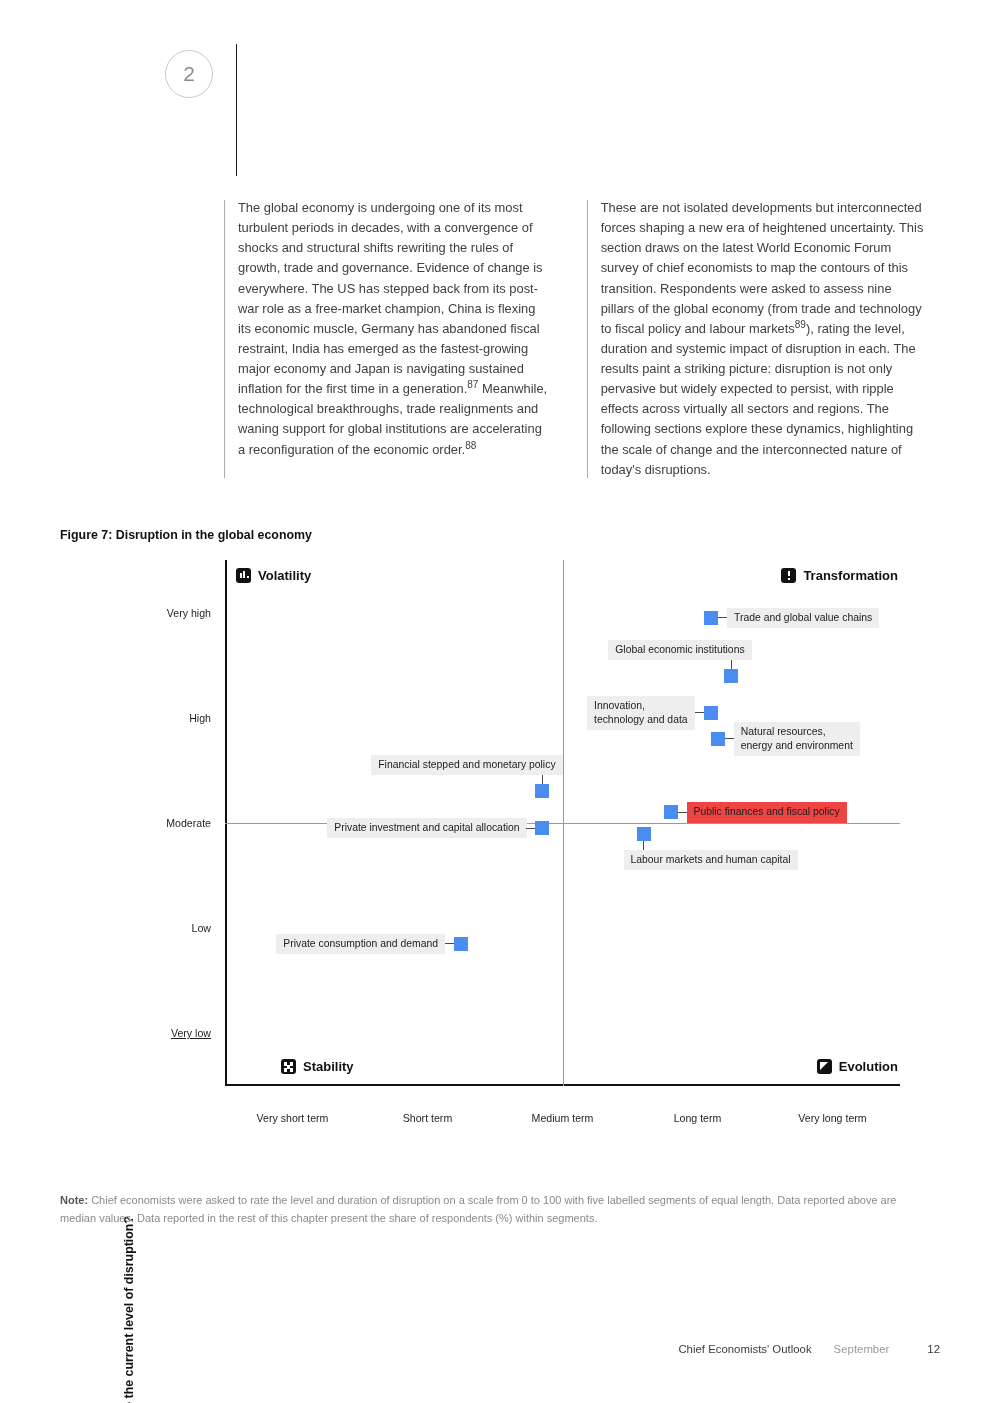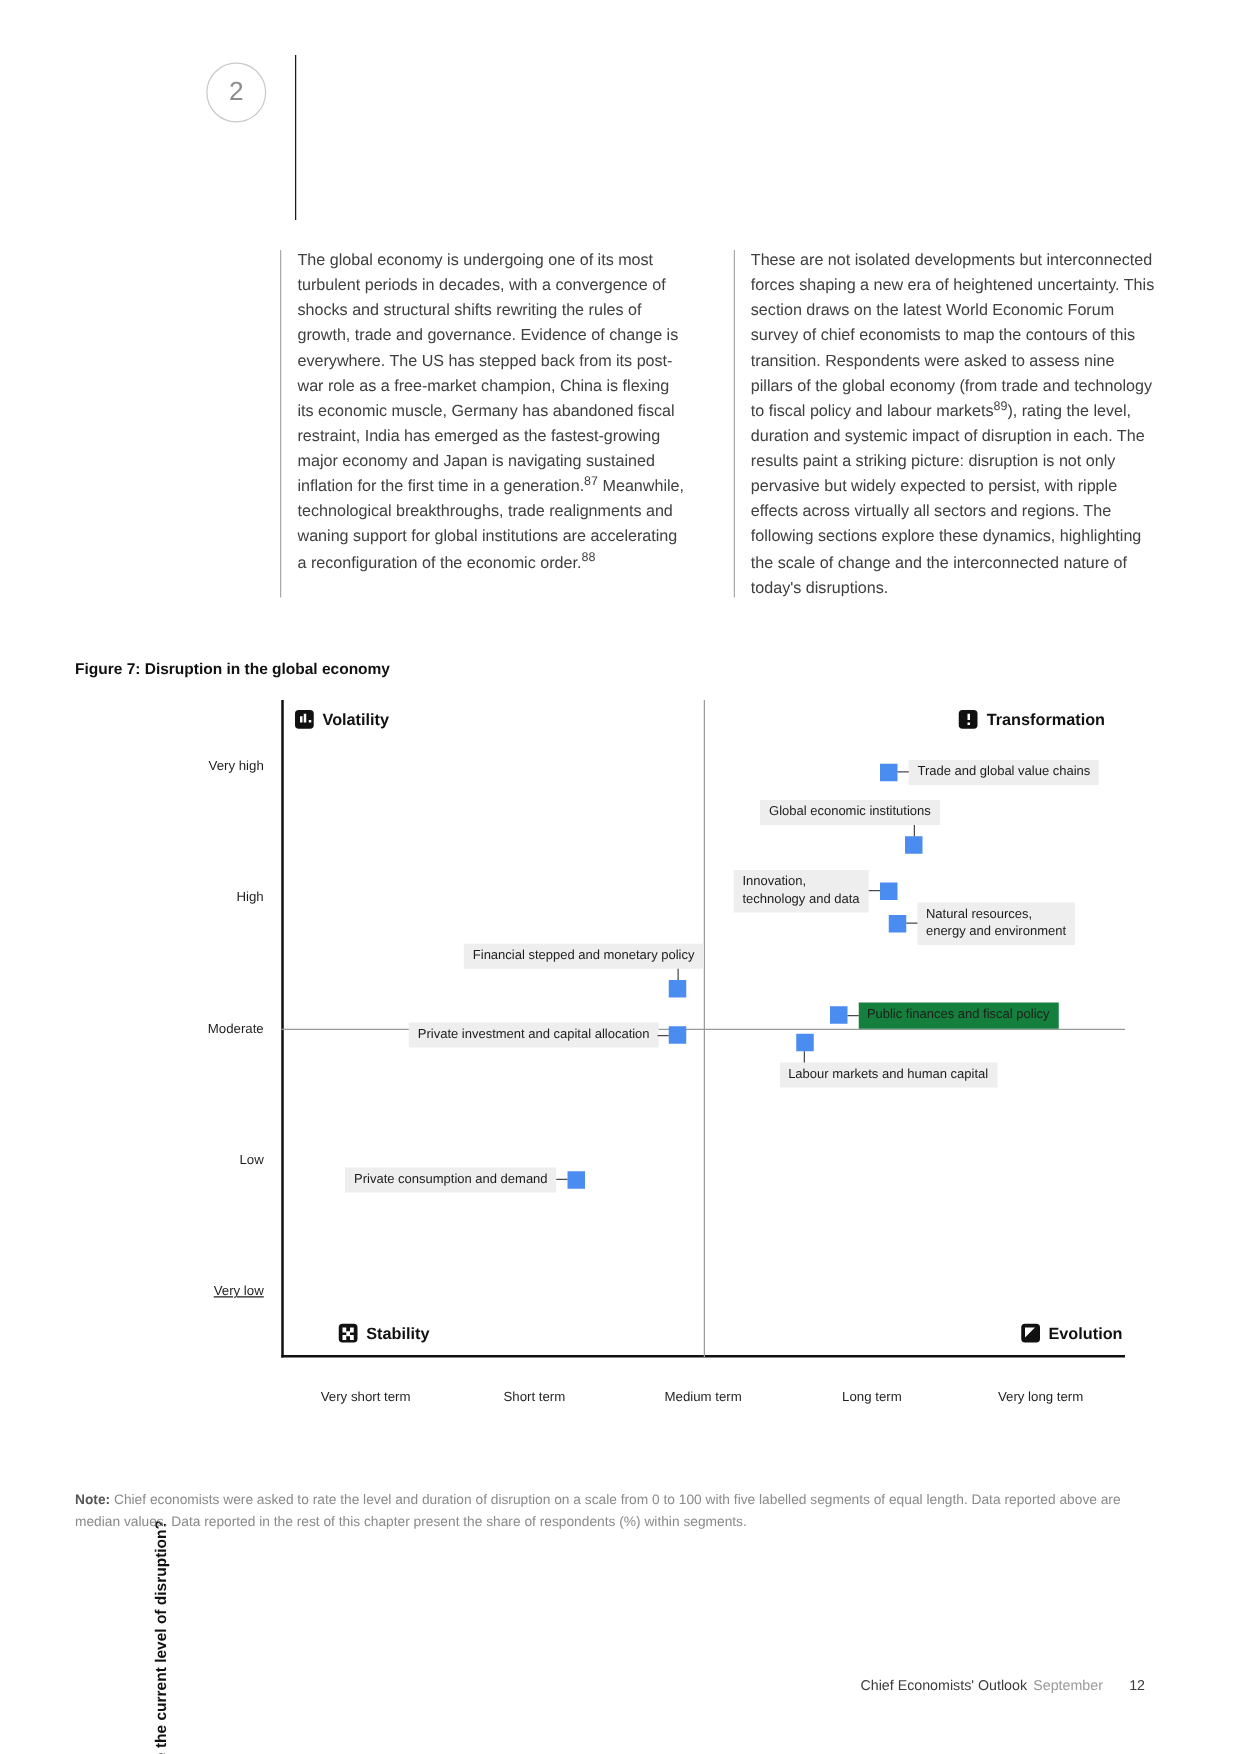--- a/index.html
+++ b/index.html
@@ -149,22 +149,22 @@
     position: absolute;
     display: flex;
     align-items: center;
     gap: 7px;
     font-size: 13px;
     font-weight: bold;
     color: #111111;
     white-space: nowrap;
   }
   .quad-tl { left: 11px; top: 8px; }
-  .quad-tr { right: 16px; top: 8px; }
-  .quad-bl { left: 18px; bottom: 12px; padding-left: 28px; }
+  .quad-tr { right: 2px; top: 8px; }
+  .quad-bl { left: 28px; bottom: 12px; padding-left: 28px; }
   .quad-br { right: 2px; bottom: 12px; text-align: center; }
   .quad-icon {
     width: 15px;
     height: 15px;
     border-radius: 3px;
     background: #111111;
     position: relative;
     flex: 0 0 auto;
   }
   .quad-icon i {
@@ -261,27 +261,27 @@
     font-size: 11px;
     line-height: 1.62;
     color: #8a8a8a;
   }
   .notes b { color: #555555; }
   .notes .src { margin-top: 10px; }
 
   
   .footer {
     position: absolute;
-    right: 76px;
+    right: 52px;
     top: 1343px;
     font-size: 11.4px;
     color: #3c3c3c;
     display: flex;
     align-items: baseline;
-    gap: 5px;
+    gap: 22px;
   }
   .footer .muted { color: #9a9a9a; }
   .footer .pageno { margin-left: 16px; color: #3c3c3c; }
 </style>
 </head>
 <body>
 
 <div class="chapter-header">
   <div class="chapter-badge">2</div>
   <div class="chapter-rule"></div>
@@ -365,21 +365,21 @@
       <div class="dp" title="Natural resources, energy and environment" style="left: 492.75px; top: 178.84px; background: rgb(74, 140, 240);"></div>
       <div class="dlabel ml" style="background: rgb(238, 238, 238); left: 508.75px; top: 161.84px;">Natural resources,<br>energy and environment</div>
       <div class="lead" style="left: 499.75px; top: 178.34px; width: 9px; height: 1px;"></div>
       <div class="dp" title="Financial markets and monetary policy" style="left: 317.25px; top: 231.44px; background: rgb(74, 140, 240);"></div>
       <div class="dlabel" style="background: rgb(238, 238, 238); left: 146.25px; top: 195.44px;">Financial stepped and monetary policy</div>
       <div class="lead" style="left: 316.75px; top: 215.44px; width: 1px; height: 9px;"></div>
       <div class="dp" title="Private investment and capital allocation" style="left: 317.25px; top: 268.26px; background: rgb(74, 140, 240);"></div>
       <div class="dlabel" style="background: rgb(238, 238, 238); left: 102.25px; top: 258.26px;">Private investment and capital allocation</div>
       <div class="lead" style="left: 301.25px; top: 267.76px; width: 9px; height: 1px;"></div>
       <div class="dp" title="Public finances and fiscal policy" style="left: 445.5px; top: 252.48px; background: rgb(74, 140, 240);"></div>
-      <div class="dlabel" style="background: #15803d; left: 461.5px; top: 242.48px;">Public finances and fiscal policy</div>
+      <div class="dlabel" style="background: #ef4444; left: 461.5px; top: 242.48px;">Public finances and fiscal policy</div>
       <div class="lead" style="left: 452.5px; top: 251.98px; width: 9px; height: 1px;"></div>
       <div class="dp" title="Labour markets and human capital" style="left: 418.5px; top: 273.52px; background: rgb(74, 140, 240);"></div>
       <div class="dlabel" style="background: rgb(238, 238, 238); left: 398.5px; top: 289.52px;">Labour markets and human capital</div>
       <div class="lead" style="left: 418px; top: 280.52px; width: 1px; height: 9px;"></div>
       <div class="dp" title="Private consumption and demand" style="left: 236.25px; top: 383.98px; background: rgb(74, 140, 240);"></div>
       <div class="dlabel" style="background: rgb(238, 238, 238); left: 51.25px; top: 373.98px;">Private consumption and demand</div>
       <div class="lead" style="left: 220.25px; top: 383.48px; width: 9px; height: 1px;"></div>
     </div>
 
 </div>

